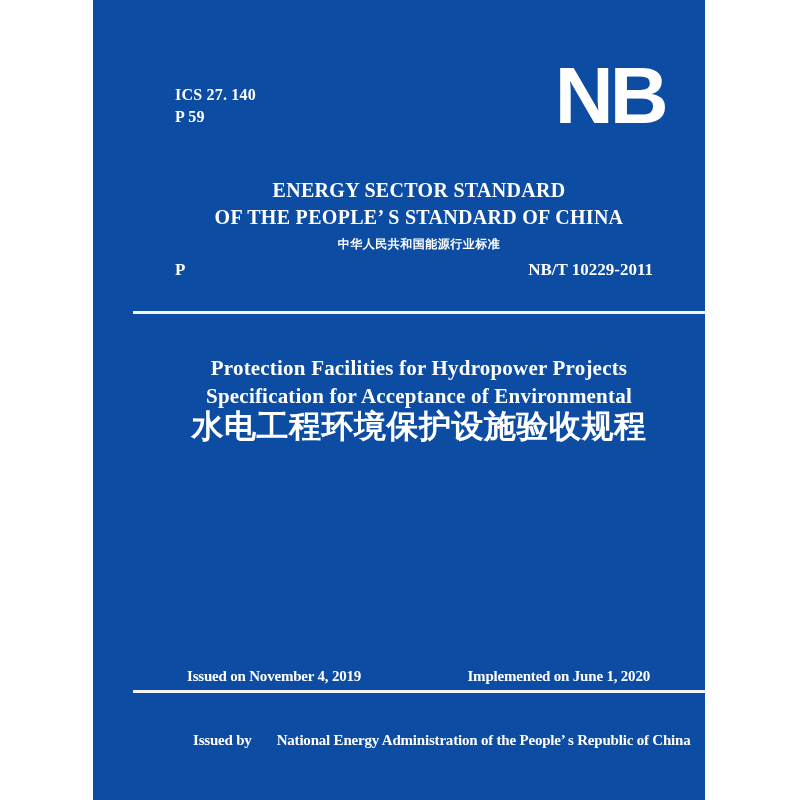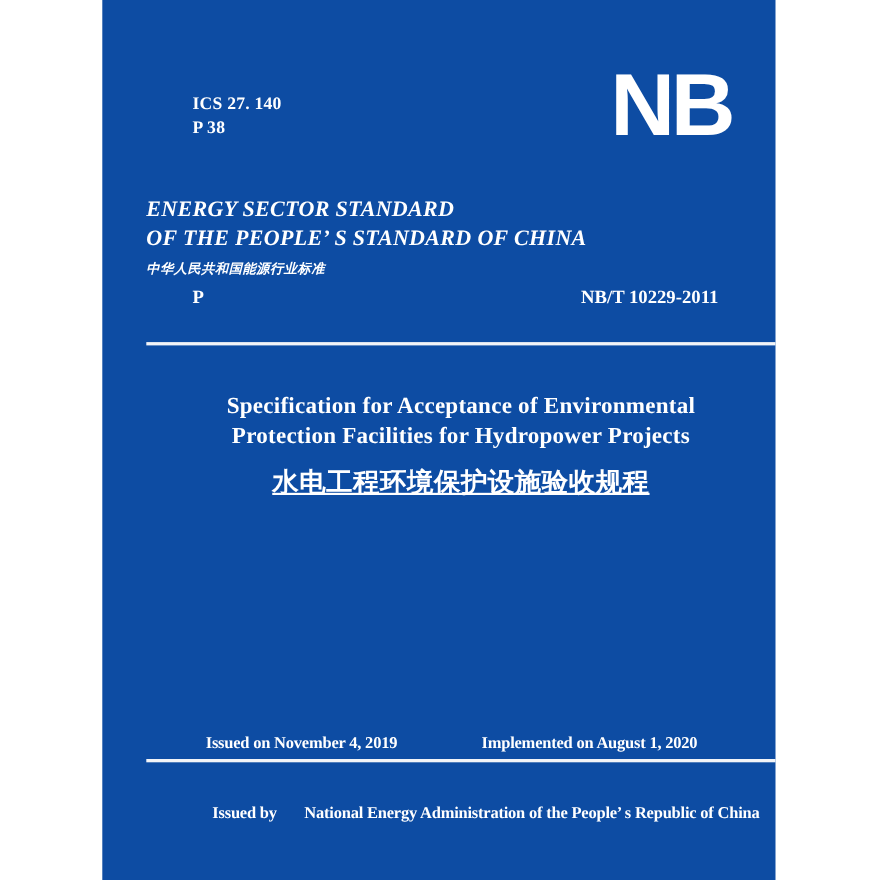--- a/index.html
+++ b/index.html
@@ -45,22 +45,21 @@
     line-height: 1;
     letter-spacing: -4px;
     transform: scaleX(1.02);
     transform-origin: right top;
   }
   .std-header {
     position: absolute;
     left: 40px;
     right: 0;
     top: 177px;
-    text-align: left;
-    font-style: italic;
+    text-align: center;
   }
   .std-header .en {
     font-size: 20px;
     font-weight: bold;
     line-height: 27px;
     letter-spacing: 0.3px;
   }
   .std-header .zh {
     font-family: "Liberation Sans", "DejaVu Sans", sans-serif;
     font-size: 12px;
@@ -95,31 +94,29 @@
     top: 355px;
     text-align: center;
   }
   .title-block .en {
     font-size: 21px;
     font-weight: bold;
     line-height: 27.5px;
     letter-spacing: 0.2px;
   }
   .title-block .zh {
-    margin-top: 13px;
-    font-size: 24px;
+    font-size: 32px;
     font-weight: bold;
     line-height: 32px;
     letter-spacing: 0.5px;
-    text-decoration: underline;
   }
   .dates-row {
     position: absolute;
     left: 94px;
-    right: 71px;
+    right: 55px;
     top: 667px;
     display: flex;
     justify-content: space-between;
     font-size: 15px;
     font-weight: bold;
     line-height: 19px;
     letter-spacing: -0.2px;
   }
   .issuer-row {
     position: absolute;
@@ -139,47 +136,47 @@
   }
 </style>
 </head>
 <body>
 
 <div class="page">
   <div class="cover">
 
     <div class="ics-block">
       <div>ICS 27. 140</div>
-      <div>P 38</div>
+      <div>P 59</div>
     </div>
 
     <div class="nb-logo">NB</div>
 
     <div class="std-header">
       <div class="en">ENERGY SECTOR STANDARD</div>
       <div class="en">OF THE PEOPLE’ S STANDARD OF CHINA</div>
       <div class="zh">中华人民共和国能源行业标准</div>
     </div>
 
     <div class="class-row">
       <span>P</span>
       <span>NB/T 10229-2011</span>
     </div>
 
     <div class="rule rule-top"></div>
 
     <div class="title-block">
+      <div class="en">Protection Facilities for Hydropower Projects</div>
       <div class="en">Specification for Acceptance of Environmental</div>
-      <div class="en">Protection Facilities for Hydropower Projects</div>
       <div class="zh">水电工程环境保护设施验收规程</div>
     </div>
 
     <div class="dates-row">
       <span>Issued on November 4, 2019</span>
-      <span>Implemented on August 1, 2020</span>
+      <span>Implemented on June 1, 2020</span>
     </div>
 
     <div class="rule rule-bottom"></div>
 
     <div class="issuer-row">
       <span>Issued by</span><span class="gap"></span><span>National Energy Administration of the People’ s Republic of China</span>
     </div>
 
   </div>
 </div>

